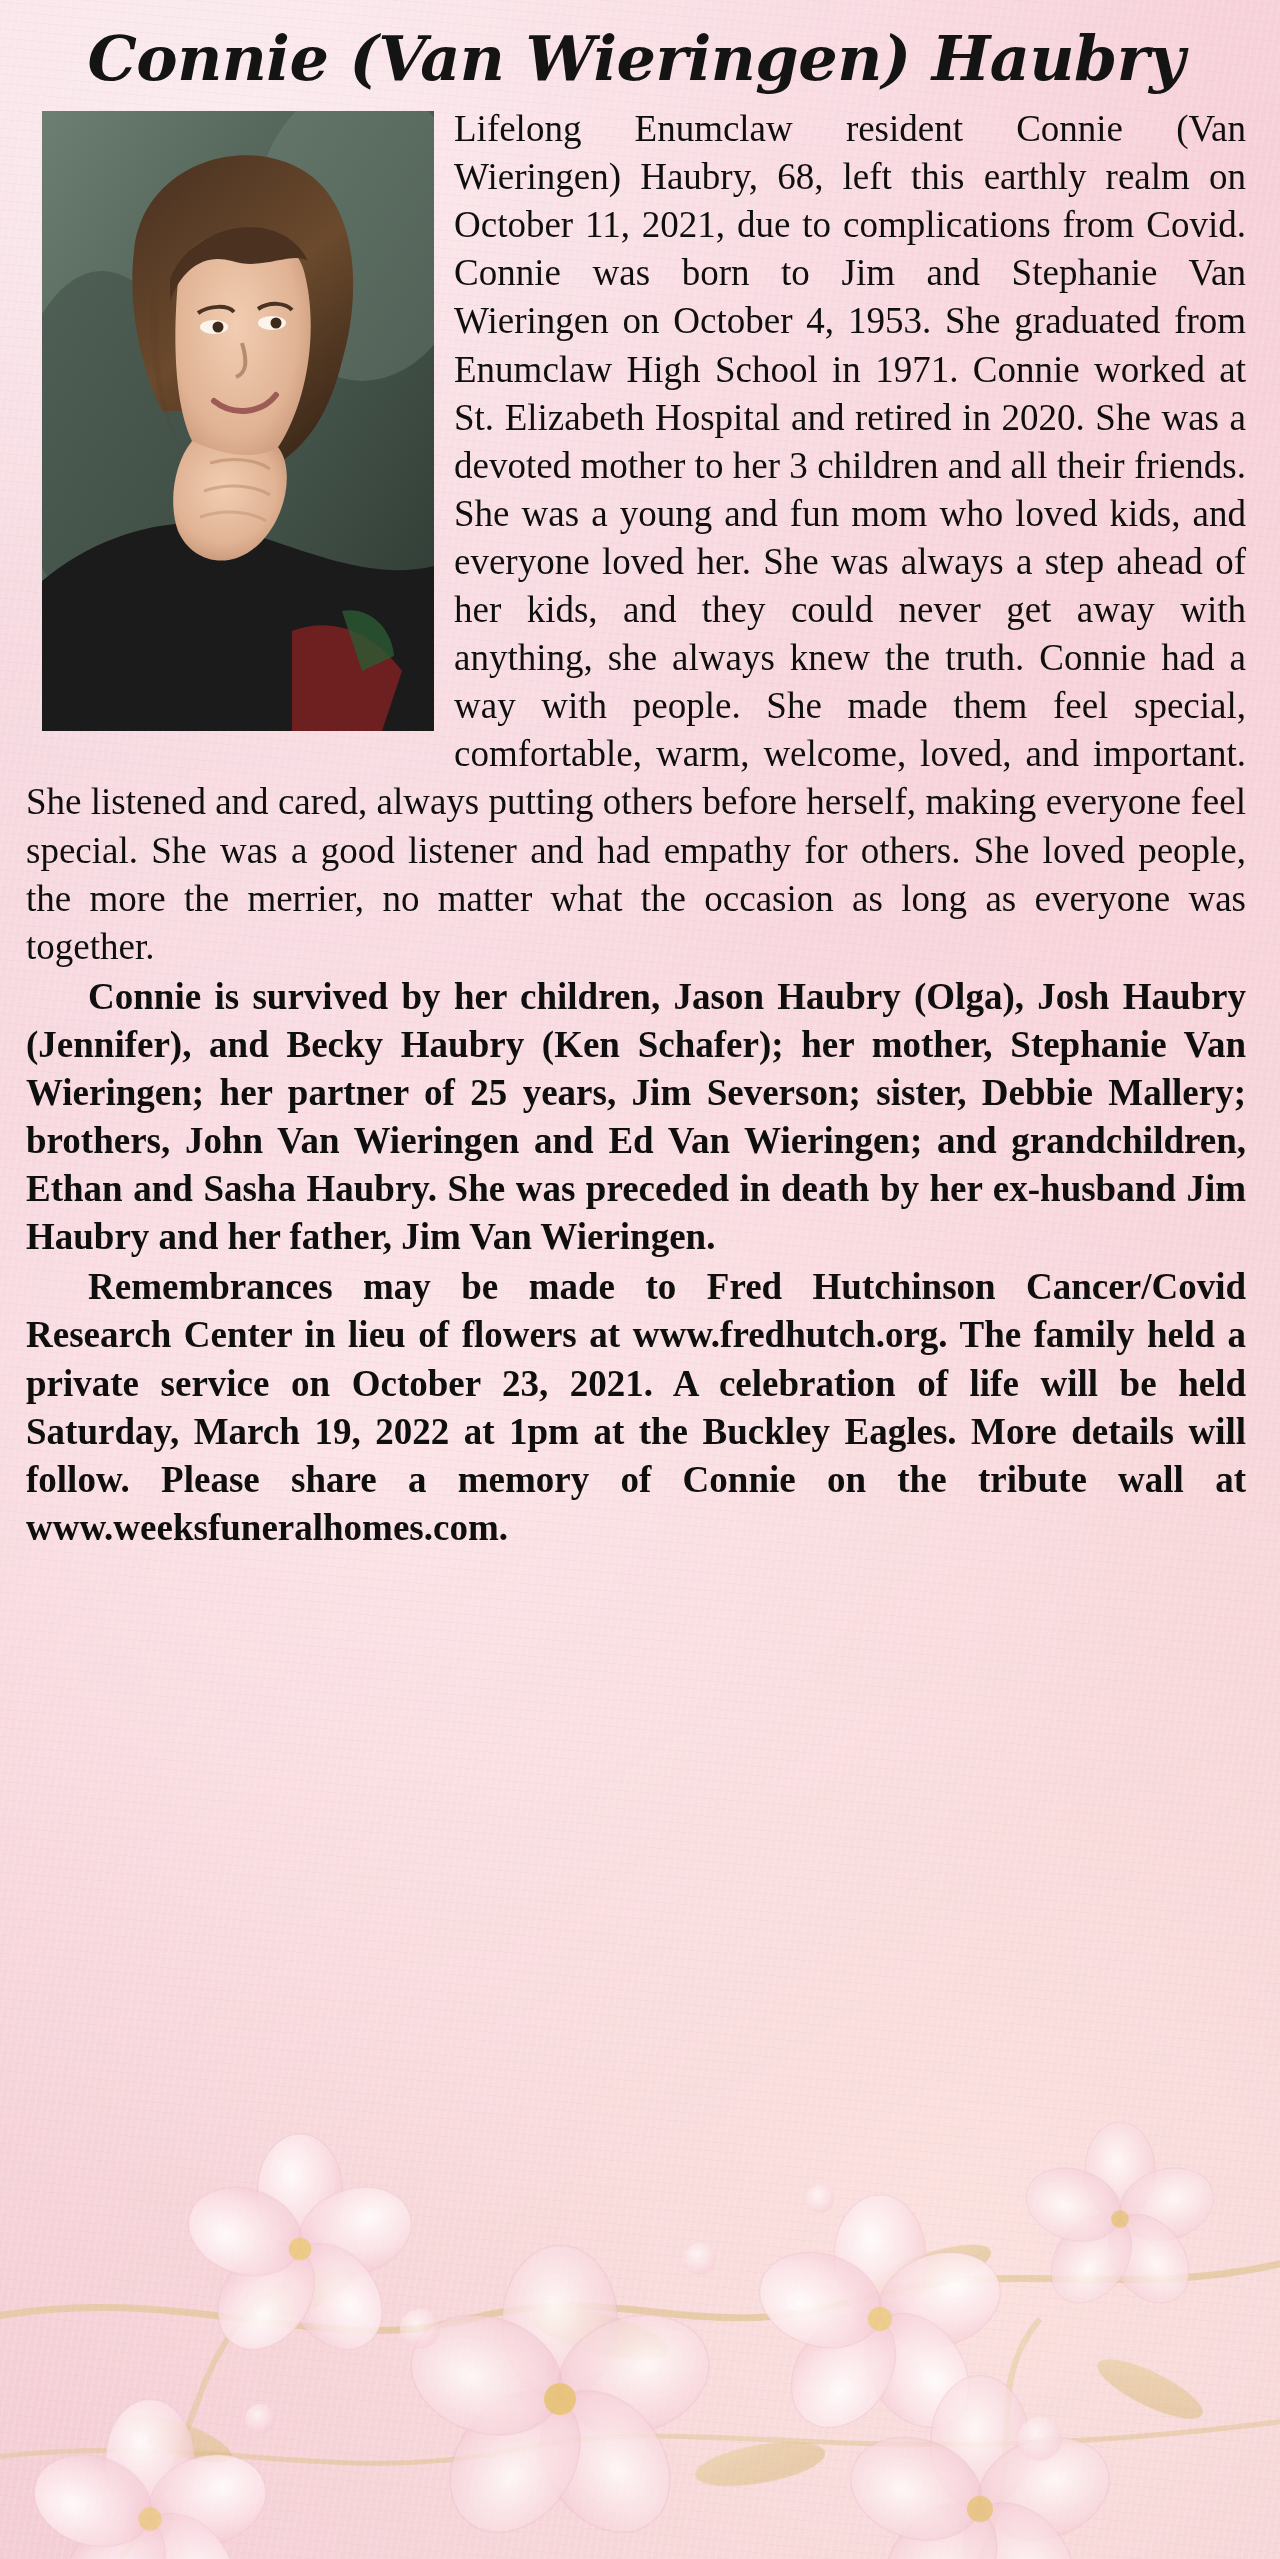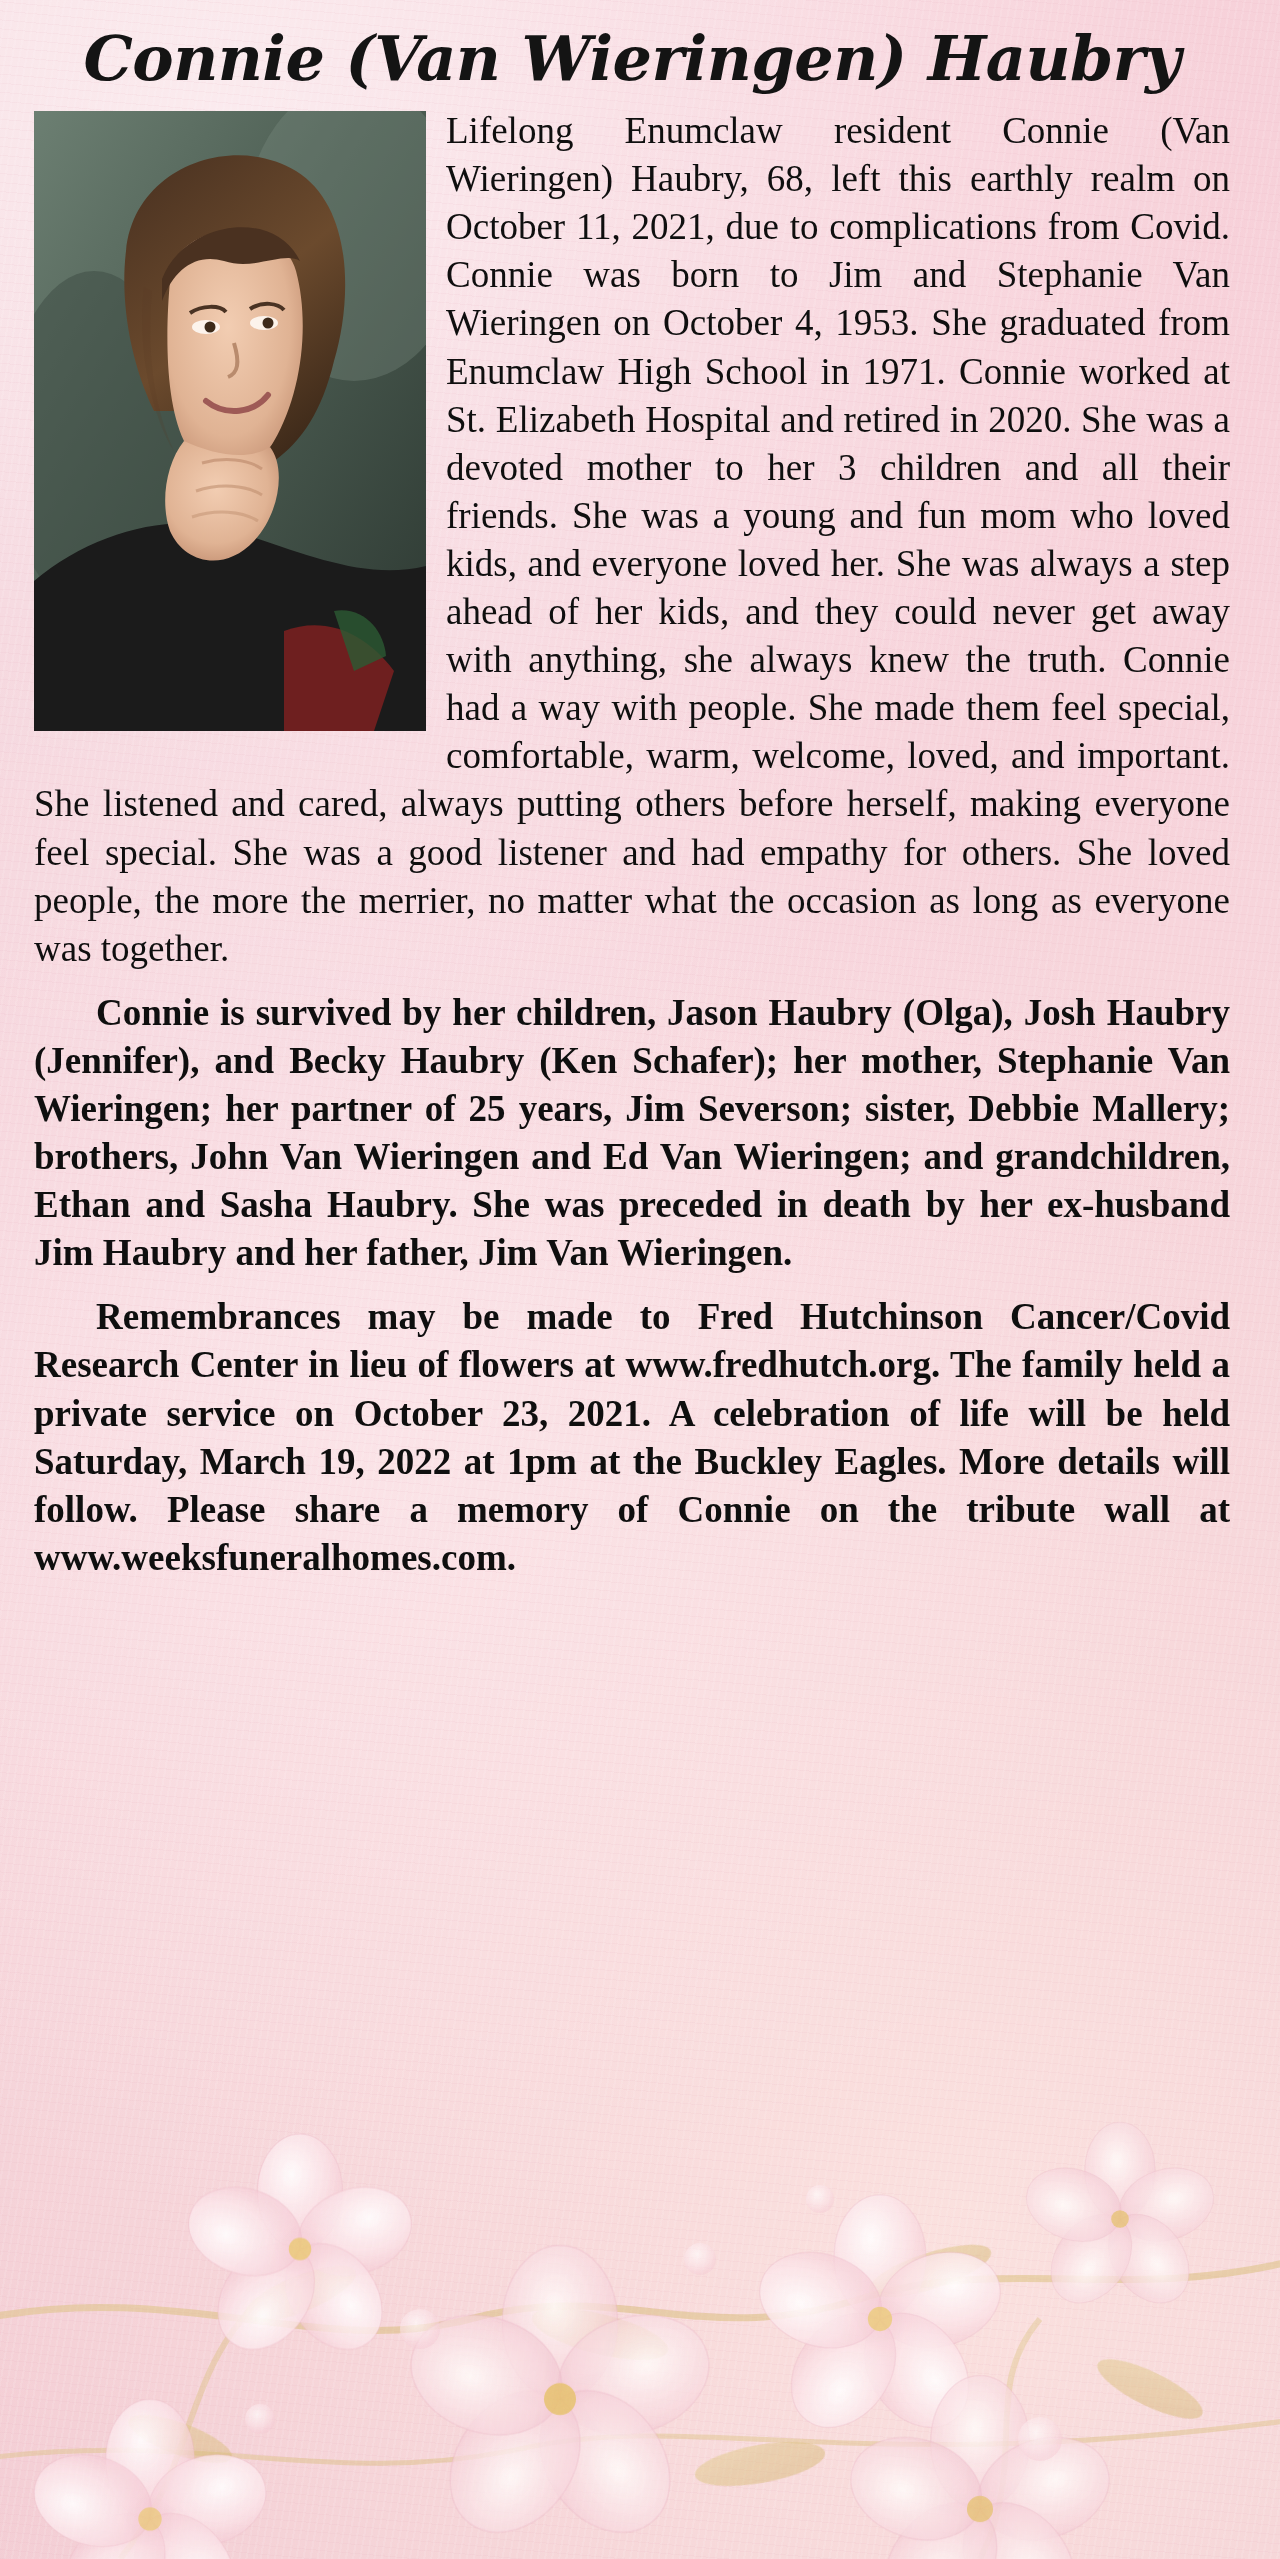--- a/index.html
+++ b/index.html
@@ -36,21 +36,21 @@
     position: absolute;
     left: 0;
     right: 0;
     bottom: 0;
     height: 1000px;
     pointer-events: none;
     opacity: 0.92;
   }
   .content {
     position: relative;
-    padding: 22px 34px 10px 18px;
+    padding: 22px 34px 10px 26px;
   }
   .title {
     font-family: "DejaVu Serif", serif;
     font-style: italic;
     font-weight: 700;
     font-size: 62px;
     line-height: 1.05;
     color: #141414;
     letter-spacing: -0.5px;
     text-align: center;
@@ -74,21 +74,21 @@
   .body-text {
     font-family: "Liberation Serif", serif;
     font-size: 37px;
     line-height: 1.30;
     color: #0f0f0f;
     text-align: justify;
     text-justify: inter-word;
     hyphens: none;
   }
   .body-text p {
-    margin: 16px;
+    margin: 0;
   }
   .body-text p.indent {
     text-indent: 62px;
     margin-top: 2px;
     font-weight: bold;
   }
   .clearfix::after {
     content: "";
     display: block;
     clear: both;

